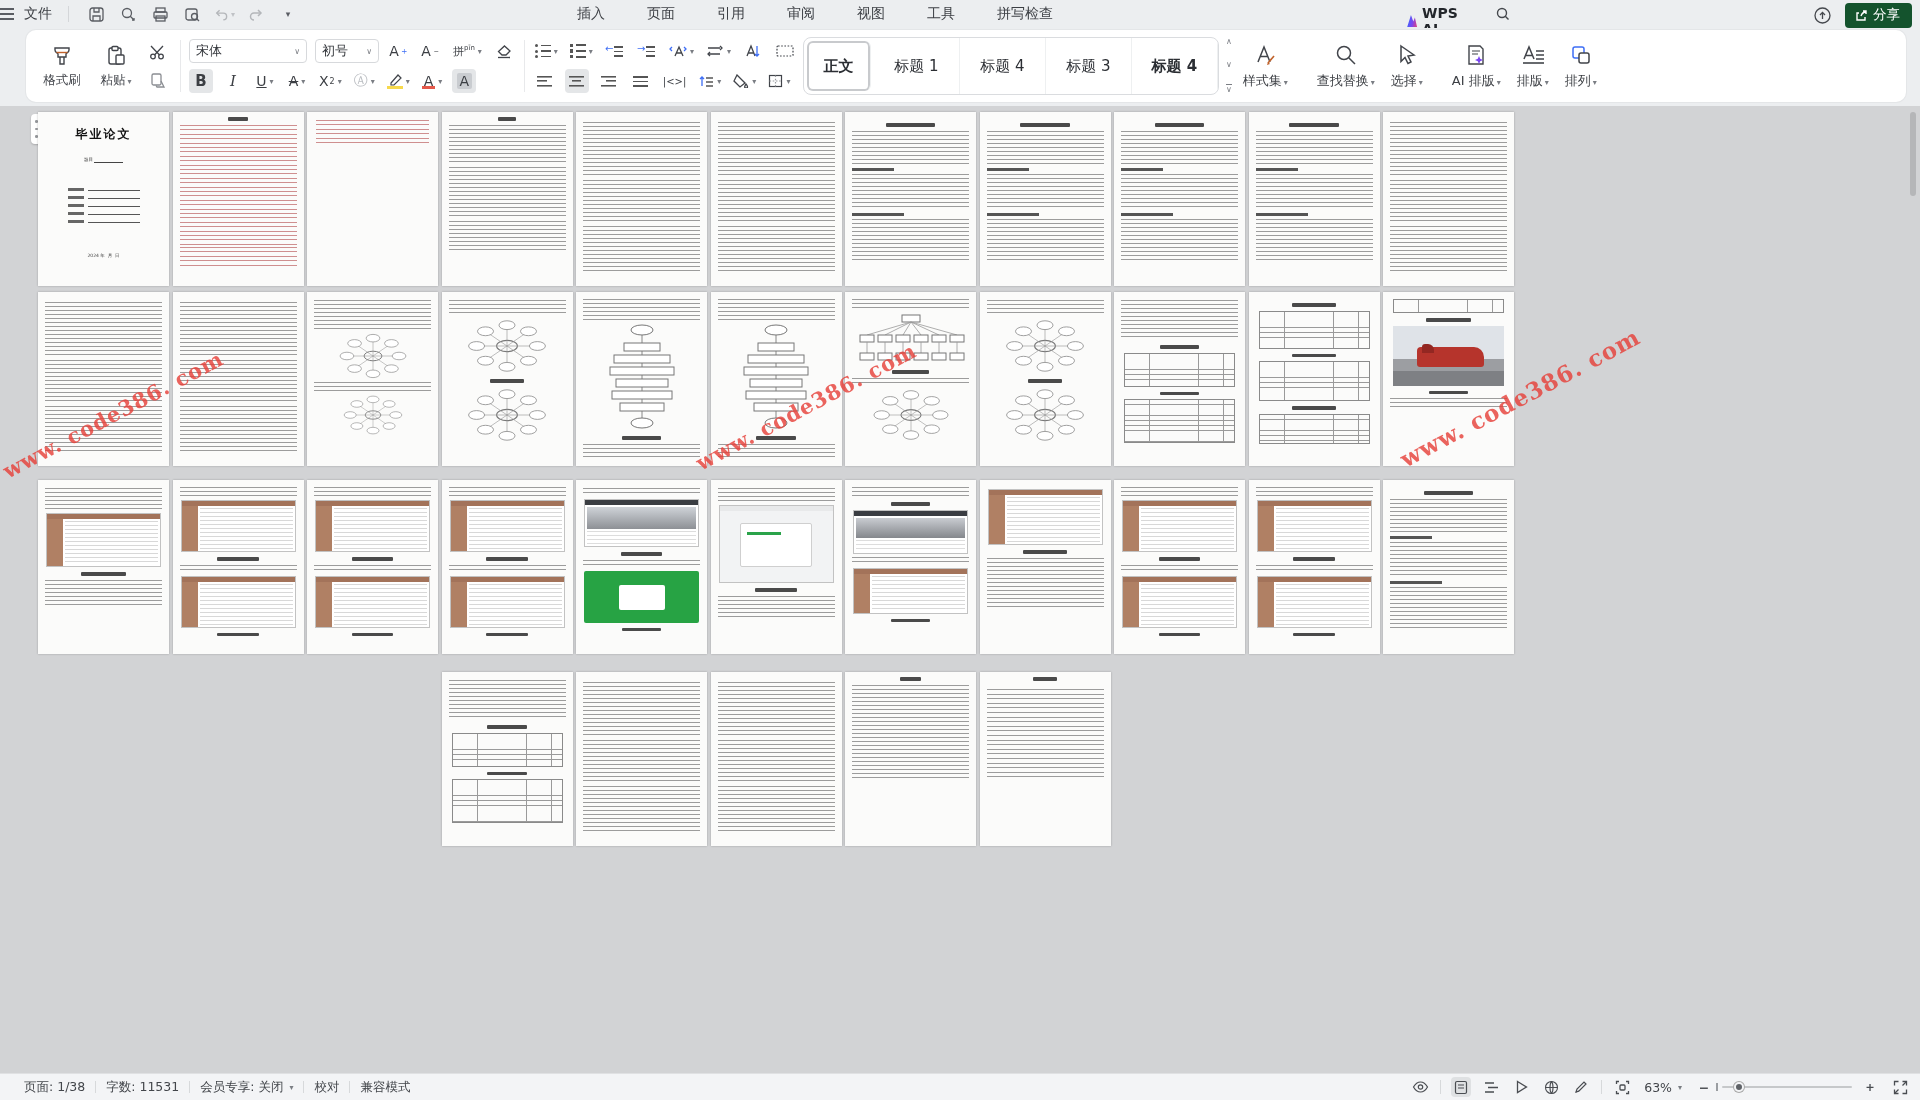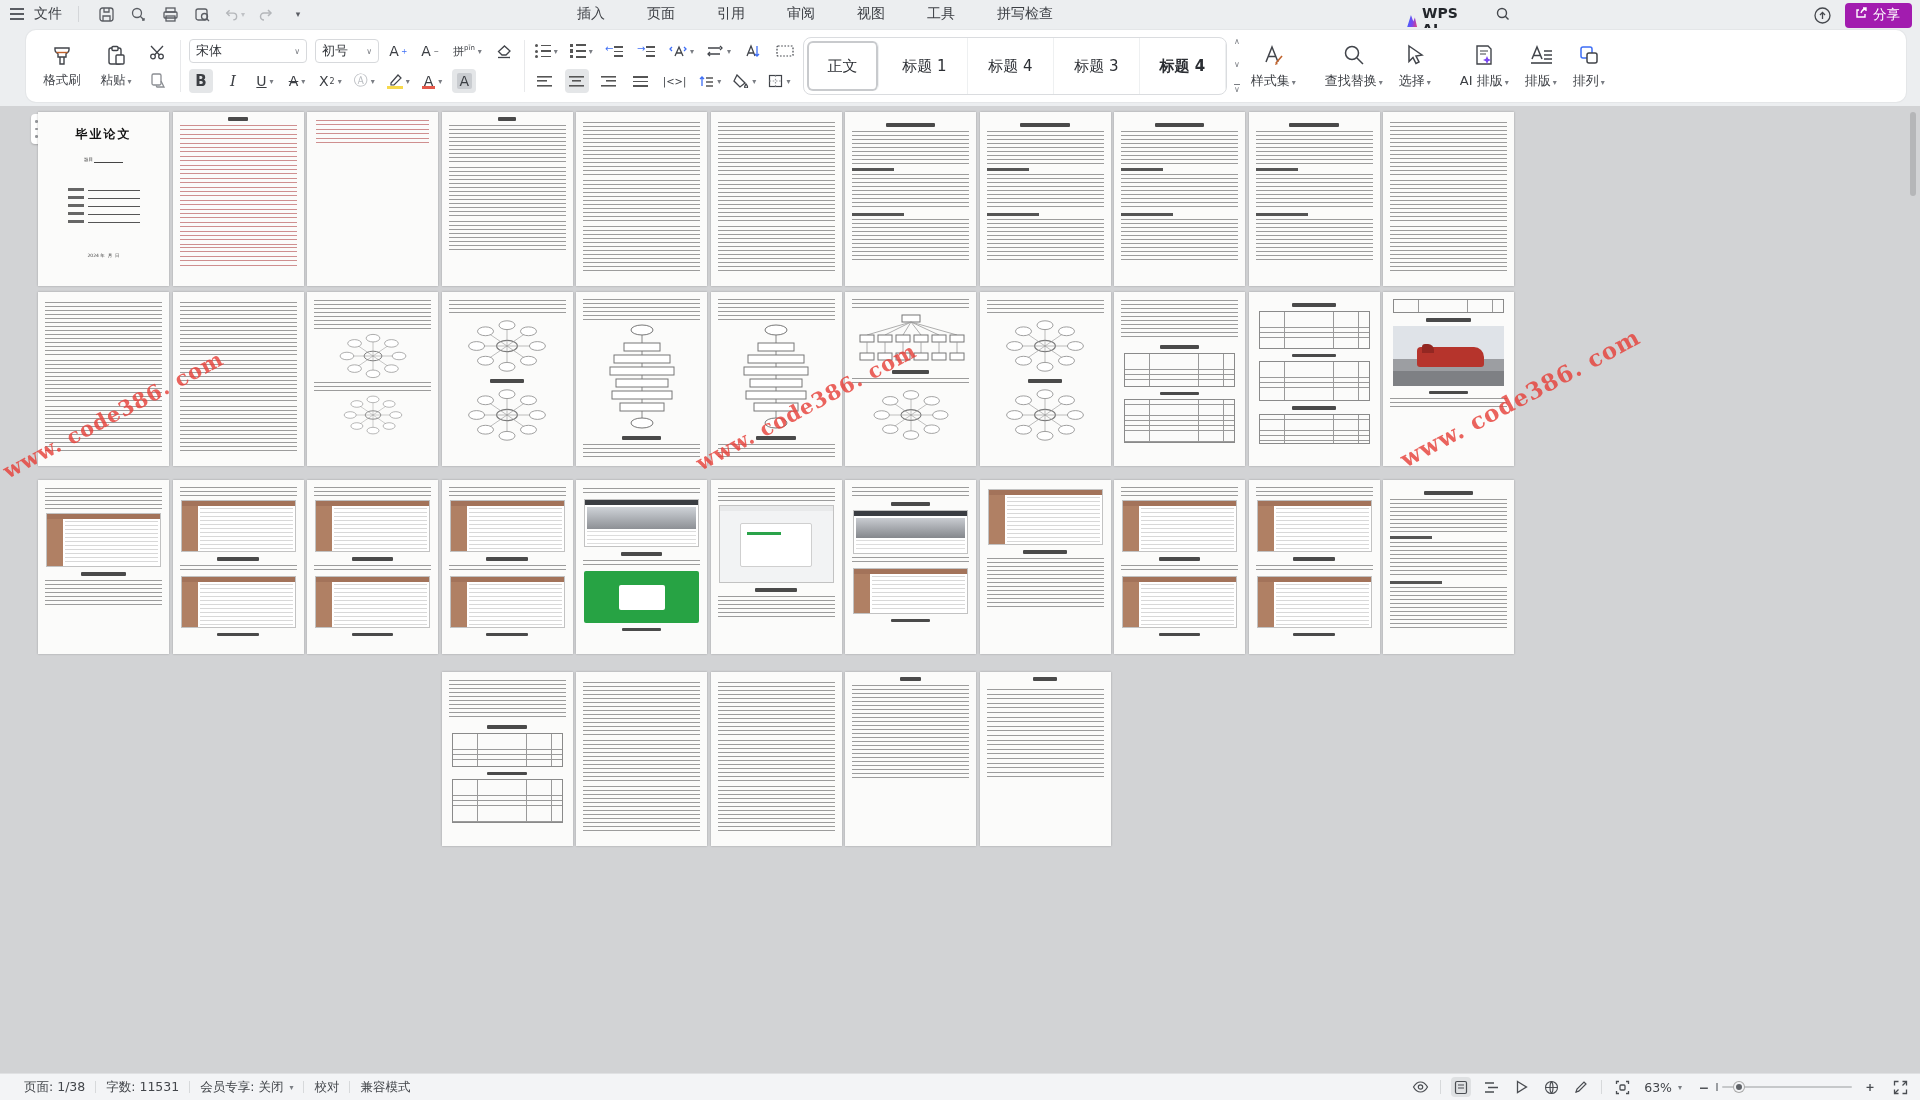--- a/index.html
+++ b/index.html
@@ -4,39 +4,39 @@
 <style>
   * { margin:0; padding:0; box-sizing:border-box; }
   html,body { width:1920px; height:1100px; overflow:hidden;
     font-family:"DejaVu Sans","Liberation Sans",sans-serif; font-size:13px; color:#3c3f44;
     background:#eceef0;}
   .win { position:absolute; inset:0; }
 
   
   .menubar { position:absolute; top:0; left:0; right:0; height:28px; background:#eceef0;
     display:flex; align-items:center; }
-  .mb-left { display:flex; align-items:center; gap:10px; padding-left:10px; }
+  .mb-left { display:flex; align-items:center; gap:10px; }
   .hamb { width:16px; height:12px; display:inline-block;
     background:repeating-linear-gradient(#5a5d63 0 2px,transparent 2px 5px); width:14px;}
   .file-lbl { font-size:14px; }
   .vsep { width:1px; height:16px; background:#d4d6d9; margin:0 6px; }
   .qicon { width:22px; height:22px; display:flex; align-items:center; justify-content:center;
     color:#5a5d63; border-radius:4px; cursor:default;}
   .qicon svg { display:block; }
   .qicon.dis { opacity:.38; }
   .tabs { position:absolute; left:505px; top:0; height:28px; display:flex; align-items:center; gap:38px; }
   .tab { font-size:14px; color:#3c3f44; padding:3px 2px; position:relative; cursor:default;}
   .tab.active { color:#3e6ef5; font-weight:bold;margin-top:48px; }
   .tab.active::after { content:""; position:absolute; left:2px; right:2px; bottom:-4px; height:3px;
     border-radius:2px; background:#3e6ef5; }
   .wpsai { display:flex; align-items:center; gap:5px; font-size:14px; font-weight:bold; color:#23262b;}
   .ai-logo { width:14px; height:12px; clip-path:polygon(0 100%,38% 0,62% 55%,78% 20%,100% 100%);
     background:linear-gradient(100deg,#2f6bff,#7b46f0 55%,#e0417c); }
   .mb-right { position:absolute; right:8px; top:3px; display:flex; align-items:center; gap:12px; }
-  .share-btn { display:flex; align-items:flex-start; gap:5px; background:#a21caf; color:#fff;
+  .share-btn { display:flex; align-items:center; gap:5px; background:#14532d; color:#fff;
     border-radius:4px; padding:3px 12px 4px 10px; font-size:13.5px; }
 
   
   .ribbon-wrap { position:absolute; top:28px; left:0; right:0; height:78px; background:#eceef0; }
   .ribbon { position:absolute; left:26px; right:14px; top:2px; bottom:4px; background:#fff;
     border-radius:10px; box-shadow:0 0 0 1px #e4e6e8; display:flex; align-items:stretch; padding:4px 8px;}
   .rsep { width:1px; background:#e8e9eb; margin:6px 6px; }
   .grp { display:flex; flex-direction:column; justify-content:space-between; padding:2px 2px; }
   .bigbtn { display:flex; flex-direction:column; align-items:center; justify-content:center;
     width:52px; gap:3px; color:#41444a; font-size:12.5px; padding:2px 0;}
@@ -66,21 +66,21 @@
   .ind-ic { position:relative; width:16px; height:11px;
     background:repeating-linear-gradient(#555 0 1.6px,transparent 1.6px 4.7px) 100% 0/9px 11px no-repeat;}
   .ind-ic::before { content:"←"; position:absolute; left:-2px; top:-3px; font-size:10px; color:#3e6ef5; }
   .ind-ic.right::before { content:"→"; }
 
   
   .stylebox { display:flex; align-items:stretch; margin:3px 4px; border:1px solid #dadcdf; border-radius:8px;
     overflow:hidden; background:#fff; }
   .stylecell { width:86px; display:flex; align-items:center; justify-content:center; font-size:15px;
     color:#2b2e33; border-right:1px solid #eef0f1; position:relative; }
-  .stylecell.sel { box-shadow:inset 0 0 0 2px #c8cacd; border-radius:6px; margin:3px; width:72px; }
+  .stylecell.sel { box-shadow:inset 0 0 0 2px #c8cacd; border-radius:6px; margin:3px; width:64px;font-weight:bold; }
   .stylecell.h4 { font-weight:bold; }
   .gal-arrows { display:flex; flex-direction:column; justify-content:space-between; padding:4px 3px;
     color:#7a7d83; font-size:8px; line-height:1; }
 
   
   .rgrand { display:flex; align-items:center; }
   .rbtn { display:flex; flex-direction:column; align-items:center; gap:4px; padding:4px 8px; font-size:13px; color:#3c3f44;}
   .rbtn .bicon{height:26px;display:flex;align-items:center;}
 
   

